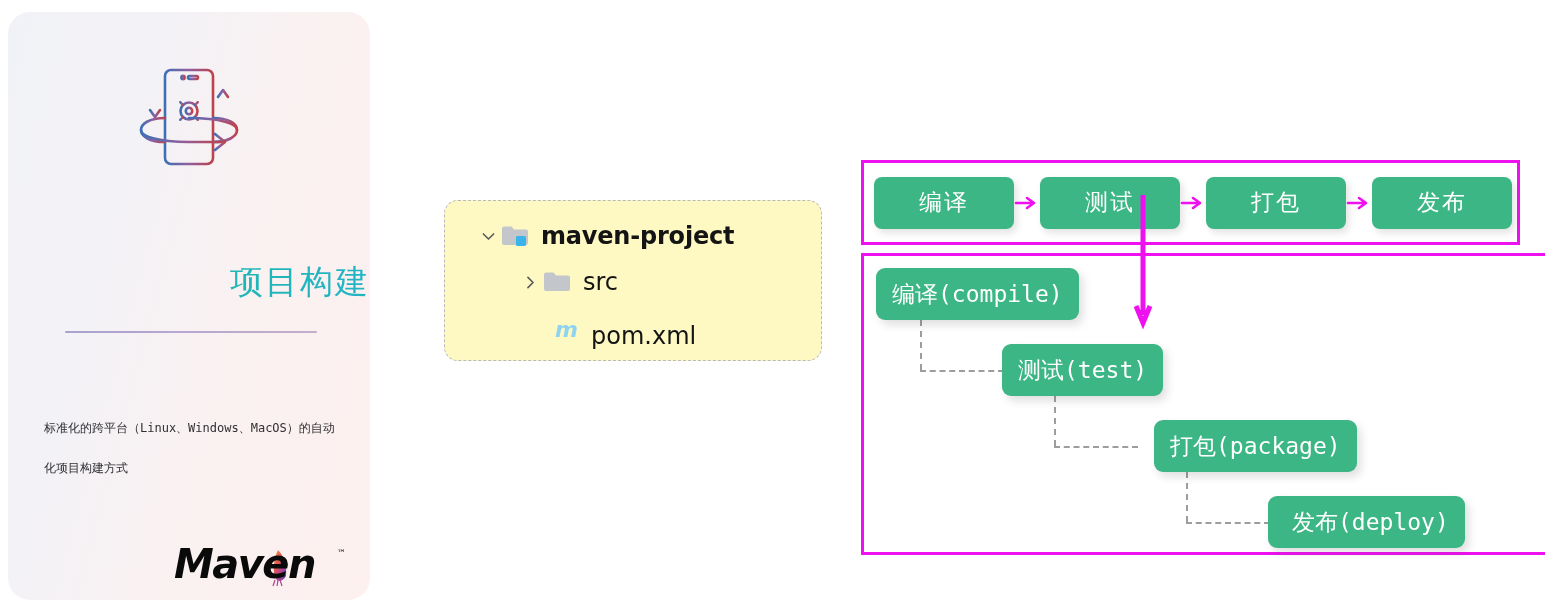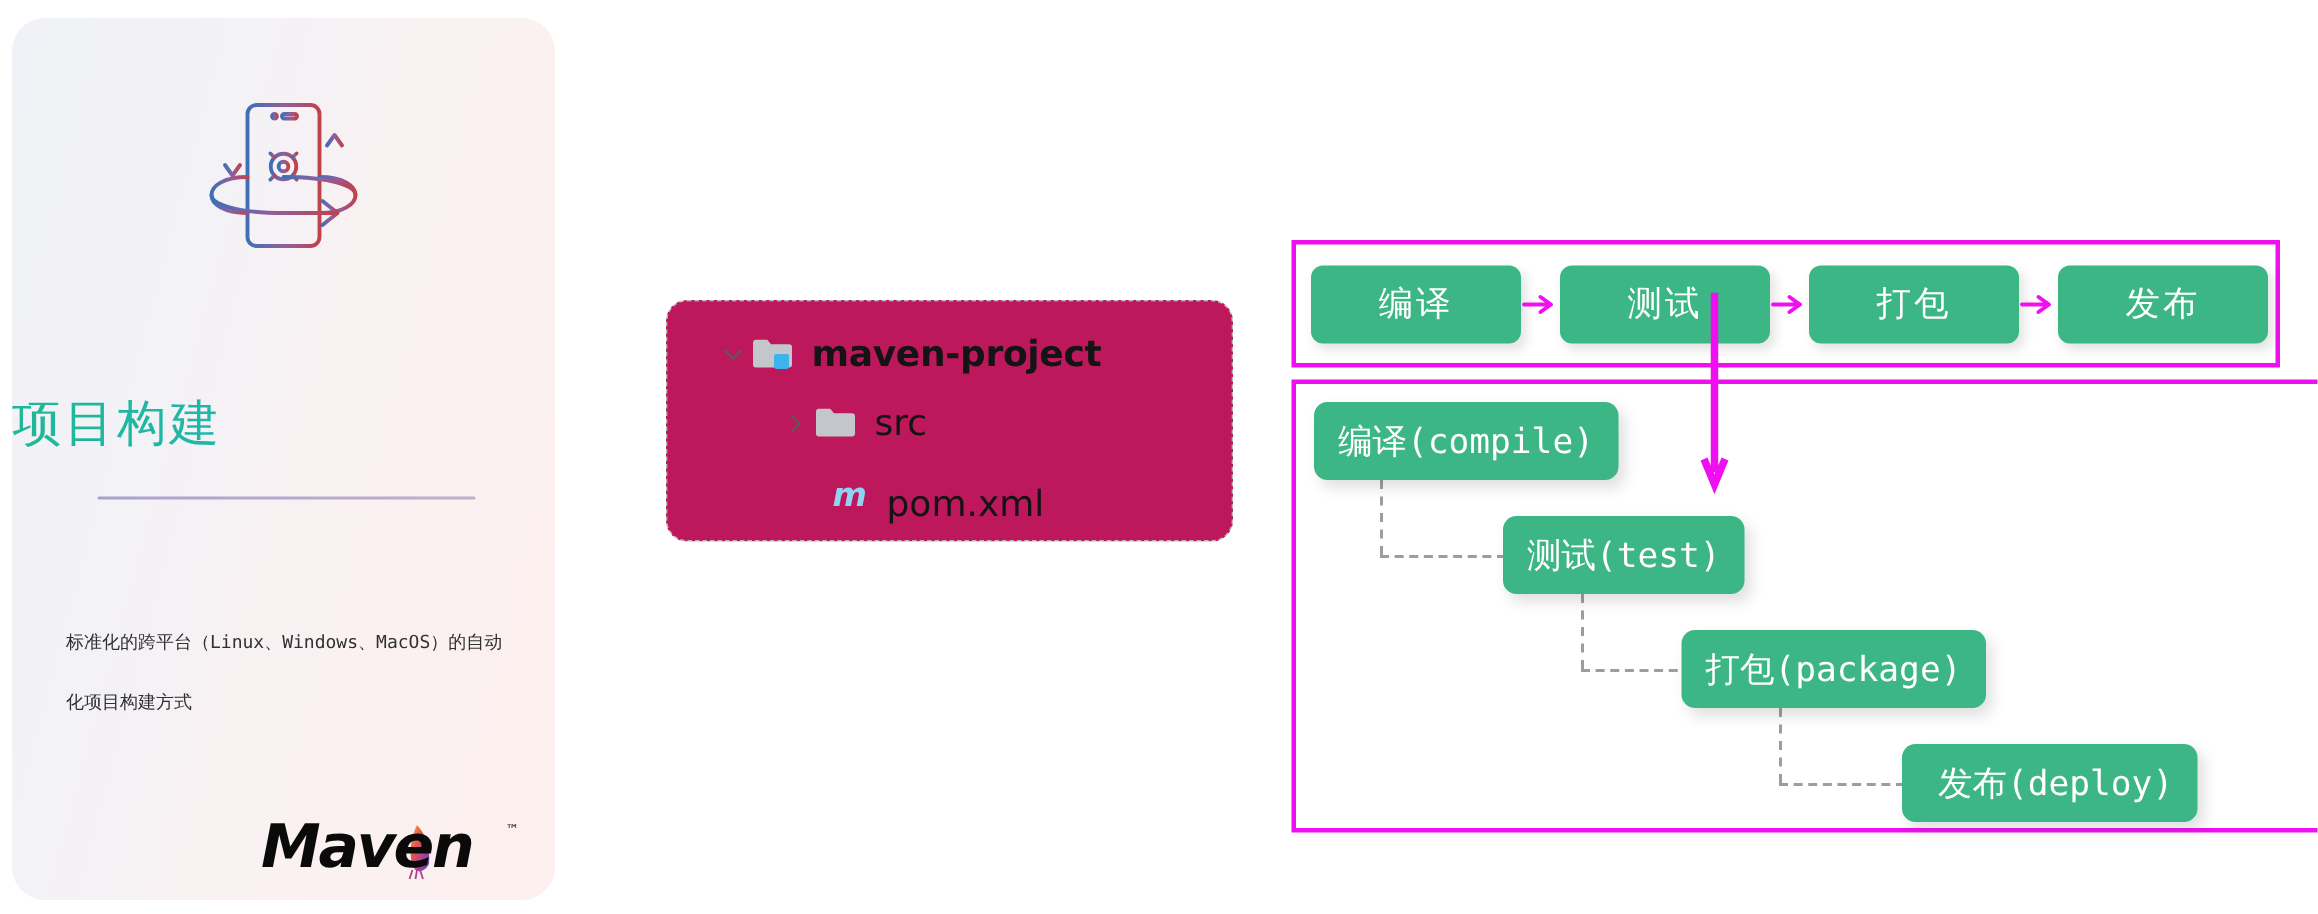--- a/index.html
+++ b/index.html
@@ -35,21 +35,21 @@
     top: 44px;
     width: 124px;
     height: 124px;
   }
 
   #card-title {
     position: absolute;
     top: 248px;
     left: 0;
     width: 100%;
-    text-align: left;
+    text-align: right;
     font-size: 33px;
     font-weight: 500;
     letter-spacing: 2px;
     background: linear-gradient(90deg, #1eb896 0%, #1fb7ad 45%, #22b4c6 100%);
     -webkit-background-clip: text;
     background-clip: text;
     color: transparent;
     -webkit-text-fill-color: transparent;
   }
 
@@ -86,21 +86,21 @@
   
   #file-tree {
     position: absolute;
     left: 444px;
     top: 200px;
     width: 378px;
     height: 161px;
     border: 1.5px dashed #b9b9bd;
     border-radius: 14px;
     box-sizing: border-box;
-    background: #be185d;
+    background: #fef9c3;
   }
   .tree-row {
     position: absolute;
     display: flex;
     align-items: center;
     height: 34px;
     white-space: nowrap;
   }
   #tree-row-root  { left: 30px; top: 18px;  }
   #tree-row-src   { left: 72px; top: 64px;  }
@@ -211,21 +211,21 @@
     box-sizing: border-box;
     color: #ffffff;
     font-size: 23px;
     font-family: "DejaVu Sans Mono", "Liberation Mono", monospace;
     letter-spacing: 0px;
     white-space: nowrap;
     z-index: 3;
   }
   #life-box-0 { left: 12px;  top: 12px;  }
   #life-box-1 { left: 138px; top: 88px;  }
-  #life-box-2 { left: 257px; top: 164px; }
+  #life-box-2 { left: 290px; top: 164px; }
   #life-box-3 { left: 404px; top: 240px; padding-left: 24px; }
 
   .dash-conn {
     position: absolute;
     z-index: 1;
   }
   .dash-v {
     border-left: 2px dashed #9d9d9d;
     width: 0;
   }

